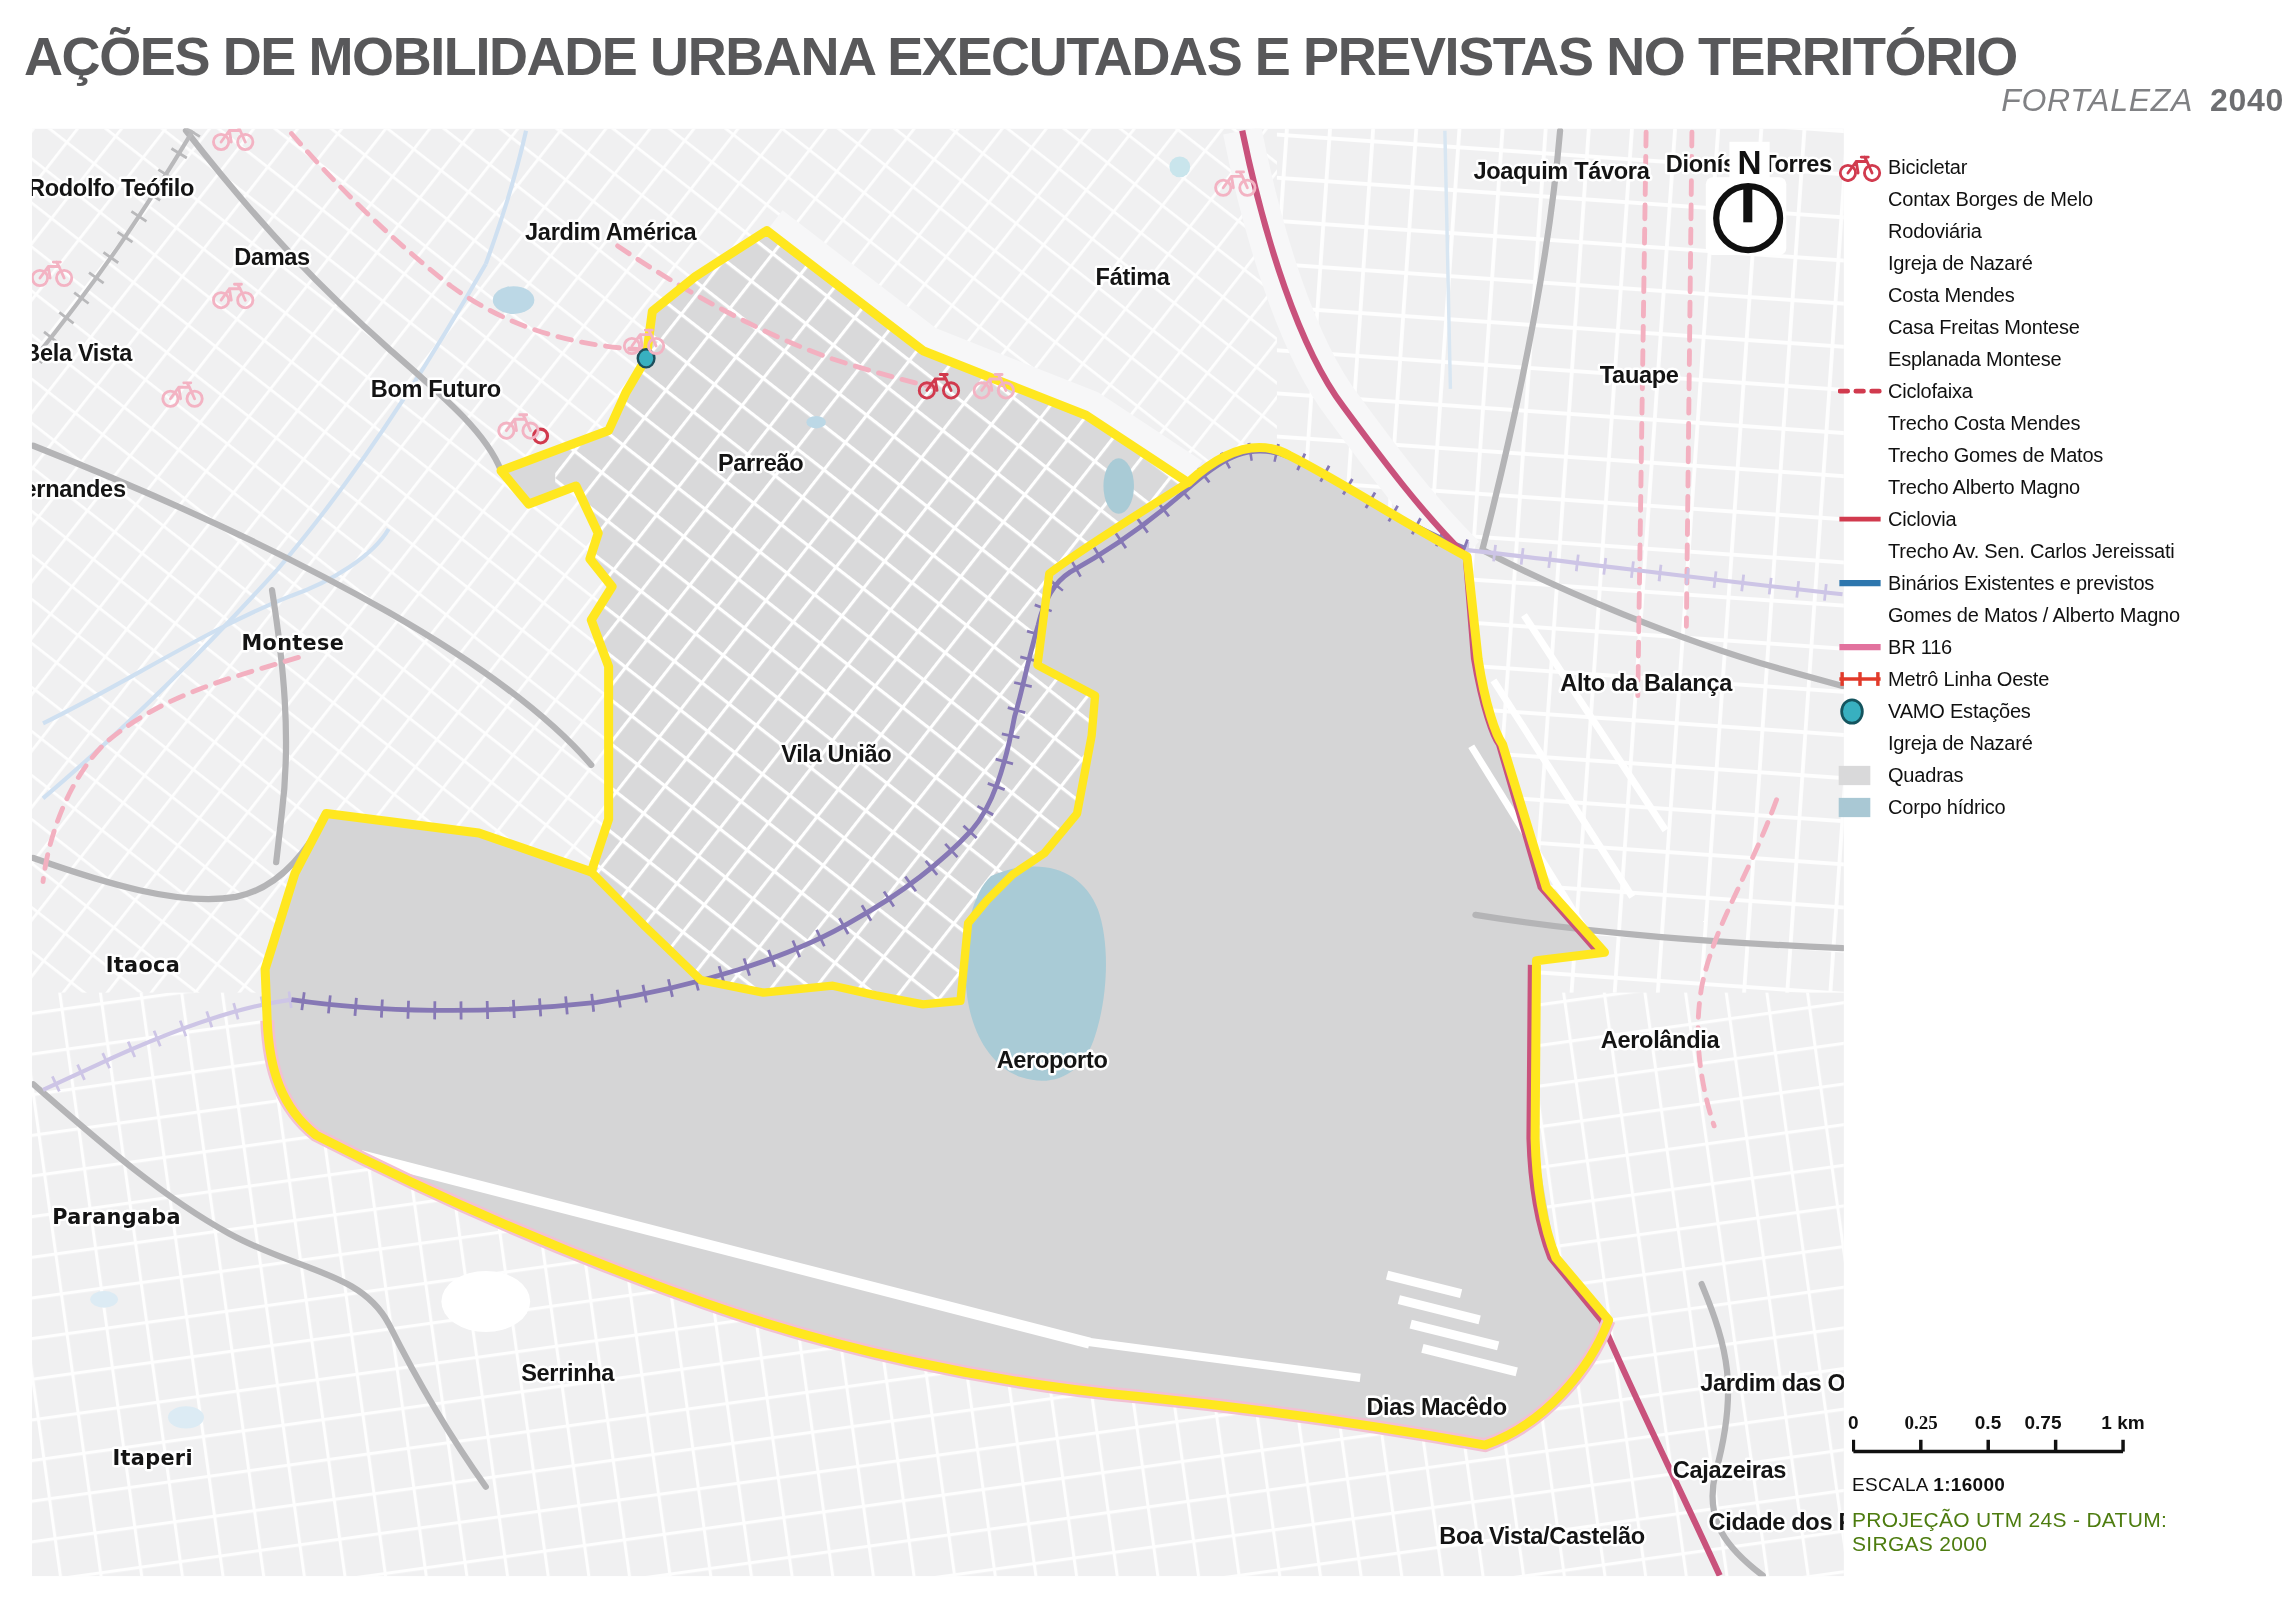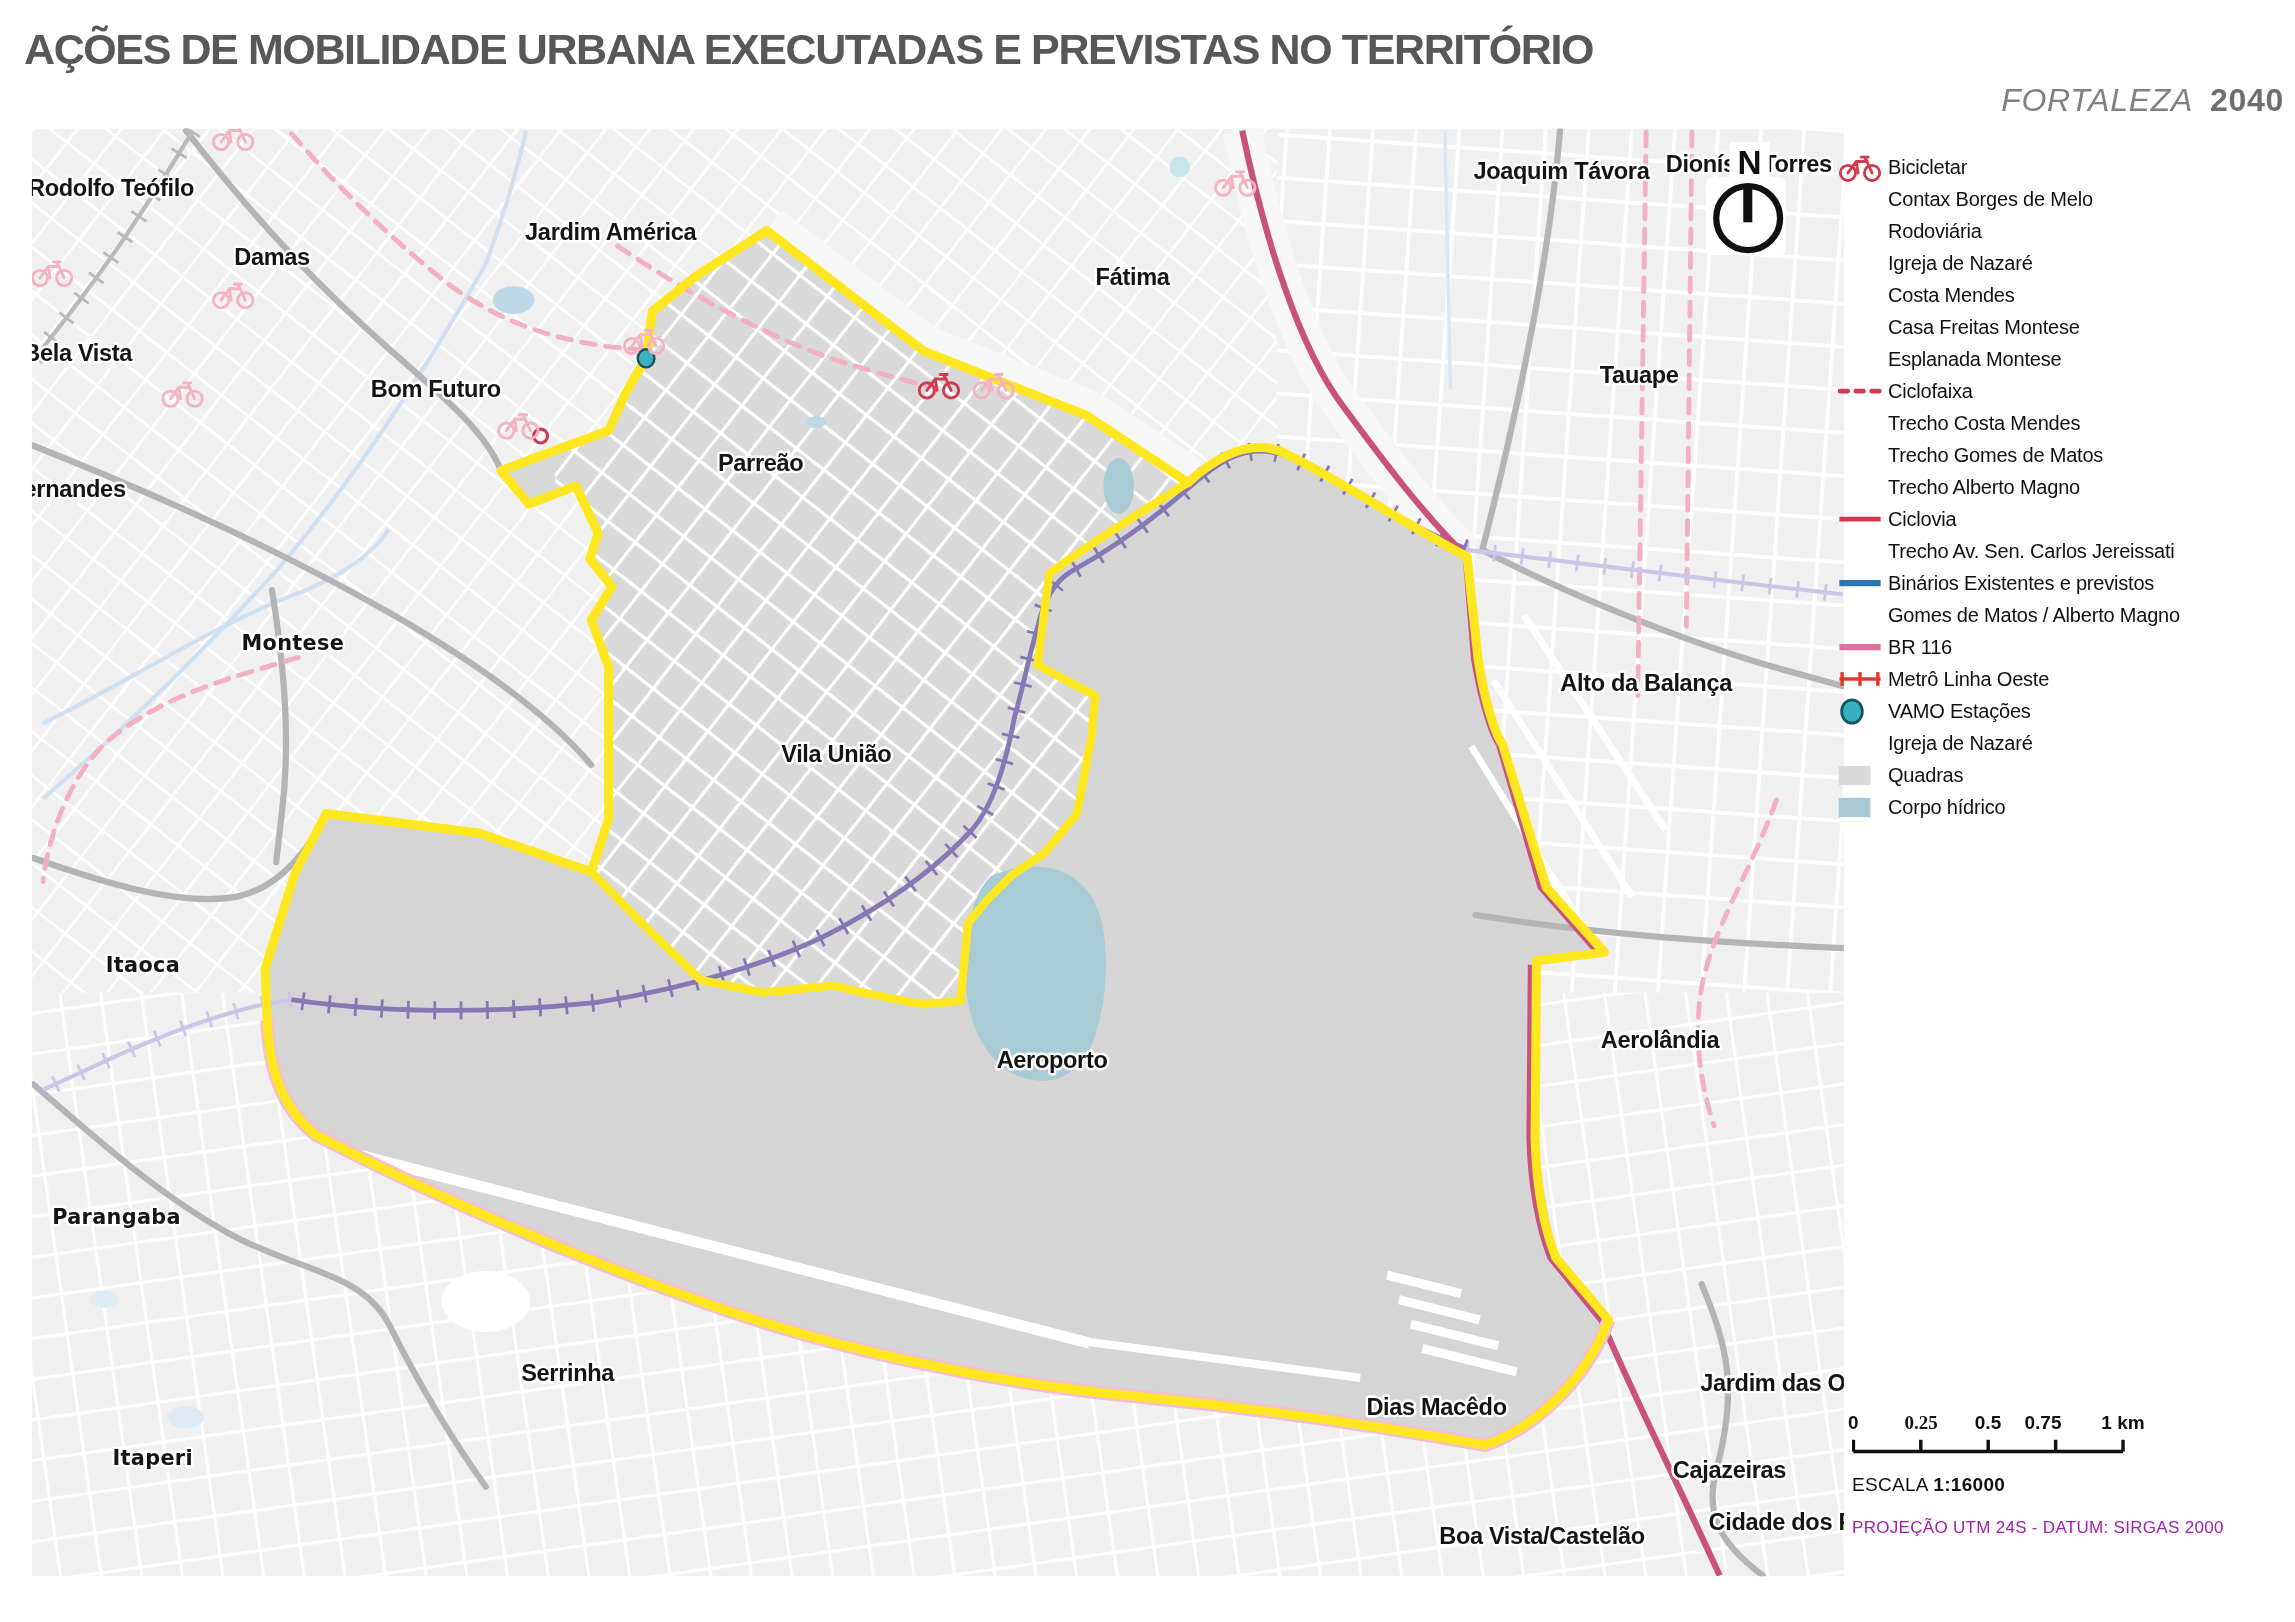--- a/index.html
+++ b/index.html
@@ -1,20 +1,20 @@
 <!DOCTYPE html>
 <html style="font-size:11px"><head>
 <meta charset="utf-8">
 <style>
   html,body{margin:0;padding:0;background:#fff;width:2295px;height:1623px;overflow:hidden;
             font-family:"Liberation Sans",sans-serif;}
   #stage{position:relative;width:2295px;height:1623px;background:#fff;}
 
   
-  #title{position:absolute;left:24px;top:25px;font-size:43px;font-weight:bold;
+  #title{position:absolute;left:24px;top:25px;font-size:54px;font-weight:bold;
          letter-spacing:-1.4px;color:#58585a;white-space:nowrap;}
   #brand{position:absolute;right:11px;top:82px;font-size:32px;letter-spacing:0.7px;white-space:nowrap;}
   #brand .bname{color:#808184;font-weight:500;font-style:italic;}
   #brand .byear{color:#6d6e71;font-weight:800;margin-left:17px;}
 
   
   #map-svg{position:absolute;left:0;top:0;}
   .mlbl{font-weight:700;fill:#141414;paint-order:stroke;stroke:#ffffff;stroke-width:7px;
         stroke-linejoin:round;}
   .cond{font-family:"Liberation Sans",sans-serif;font-size:34px;letter-spacing:-0.5px;}
@@ -27,21 +27,21 @@
   .legend-swatch{width:50px;flex:0 0 50px;display:flex;align-items:center;justify-content:flex-start;}
   .legend-label{font-size:20px;color:#111;letter-spacing:-0.2px;white-space:nowrap;}
 
   
   #scalebar{position:absolute;left:1852px;top:1412px;width:389px;}
   .sb-ticks{position:relative;height:23.6px;}
   .sb-ticks span{position:absolute;transform:translateX(-50%);font-size:19px;font-weight:700;color:#111;white-space:nowrap;}
   .sb-bar{display:block;margin-top:1.4px;}
   .sb-escala{margin-top:20px;font-size:19px;color:#111;letter-spacing:0.3px;}
   .sb-escala b{font-weight:800;}
-  .sb-proj{margin-top:22px;font-size:17px;color:#a21caf;letter-spacing:0.3px;}
+  .sb-proj{margin-top:12px;font-size:21px;color:#4d7c0f;letter-spacing:0.3px;}
 </style>
 </head>
 <body>
 
 <div id="stage">
 
   <svg id="map-svg" width="2295" height="1623" viewBox="0 0 3307 2338">
     <defs>
       <clipPath id="mapclip">
           <rect x="46" y="185" width="2611" height="2086"></rect>

